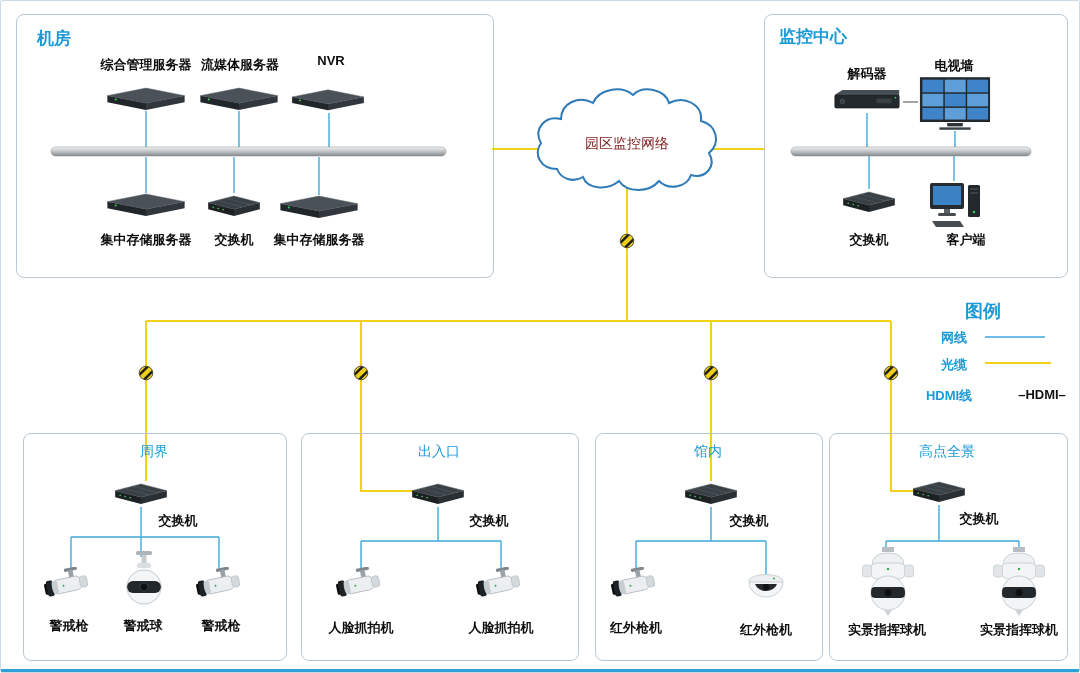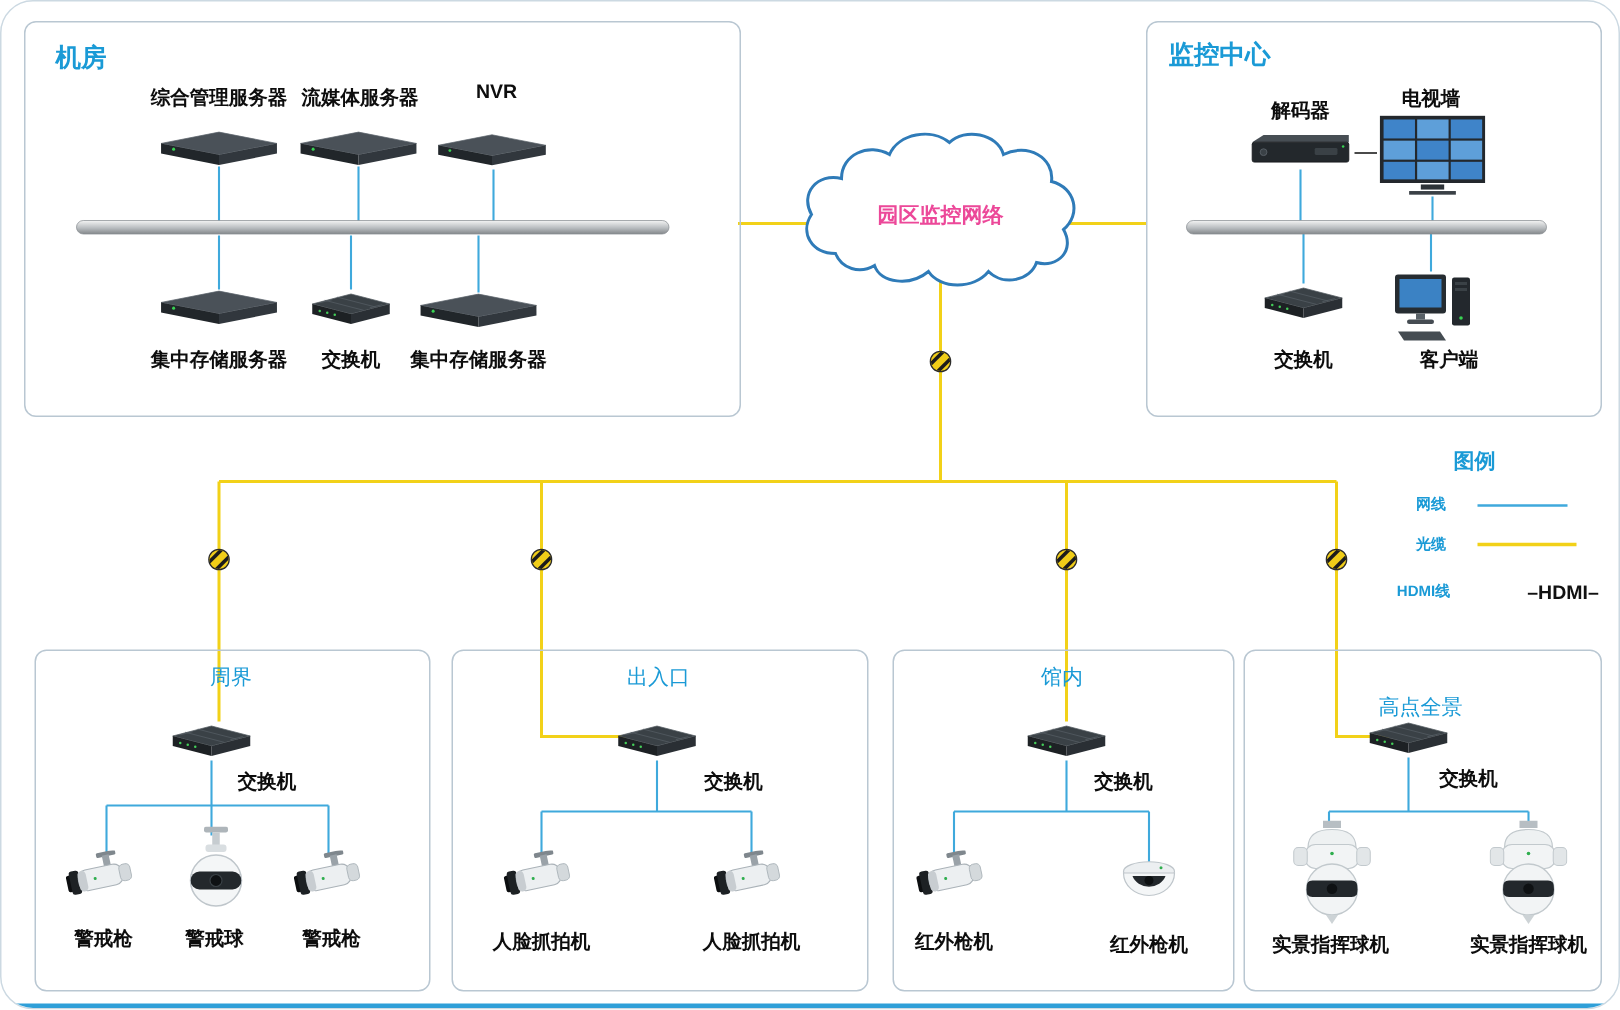--- a/index.html
+++ b/index.html
@@ -1,24 +1,24 @@
 <!DOCTYPE html>
 <html><head>
 <meta charset="utf-8">
 <style>
   html,body{margin:0;padding:0;background:#fff;}
-  .canvas{position:relative;width:1080px;height:673px;background:#fff;border:1px solid #ccd9e2;border-radius:22px;overflow:hidden;box-sizing:border-box;font-family:"Liberation Sans","DejaVu Sans",sans-serif;padding-left:48px;}
+  .canvas{position:relative;width:1080px;height:673px;background:#fff;border:1px solid #ccd9e2;border-radius:2px;overflow:hidden;box-sizing:border-box;font-family:"Liberation Sans","DejaVu Sans",sans-serif;padding-left:48px;}
   svg.layer{position:absolute;left:0;top:0;width:1080px;height:673px;}
   .box{position:absolute;border:1px solid #b9c7d2;border-radius:8px;background:transparent;}
   .title{position:absolute;font-weight:bold;font-size:17px;color:#1a9ad6;white-space:nowrap;}
   .zone-title{position:absolute;transform:translateX(-50%);font-weight:normal;font-size:14px;color:#1a9ad6;white-space:nowrap;}
   .lbl{position:absolute;transform:translateX(-50%);font-weight:bold;font-size:13px;color:#0d0d0d;white-space:nowrap;}
-  .cloud-lbl{position:absolute;transform:translateX(-50%);font-weight:bold;font-size:14px;color:#ec4899;white-space:nowrap;}
-  .legend-title{position:absolute;transform:translateX(-50%);font-weight:bold;font-size:14px;color:#1a9ad6;white-space:nowrap;}
-  .legend-text{position:absolute;transform:translateX(-50%);font-weight:bold;font-size:10px;color:#1a9ad6;white-space:nowrap;}
+  .cloud-lbl{position:absolute;transform:translateX(-50%);font-weight:normal;font-size:14px;color:#7f1d1d;white-space:nowrap;}
+  .legend-title{position:absolute;transform:translateX(-50%);font-weight:bold;font-size:18px;color:#1a9ad6;white-space:nowrap;}
+  .legend-text{position:absolute;transform:translateX(-50%);font-weight:bold;font-size:13px;color:#1a9ad6;white-space:nowrap;}
   .legend-hdmi{position:absolute;transform:translateX(-50%);font-weight:bold;font-size:13px;color:#111;white-space:nowrap;}
   .bottom-bar{position:absolute;left:0;right:0;bottom:0;height:3px;background:#2f9fd8;}
 </style>
 </head>
 <body>
 
 <div class="canvas">
 
   <svg class="layer" viewBox="0 0 1080 673">
     <defs>
@@ -243,19 +243,19 @@
   <div class="zone-title" style="left:438px;top:442px;">出入口</div>
   <div class="lbl" style="left:488px;top:511px;">交换机</div>
   <div class="lbl" style="left:360px;top:618px;">人脸抓拍机</div>
   <div class="lbl" style="left:500px;top:618px;">人脸抓拍机</div>
 
   <div class="zone-title" style="left:707px;top:442px;">馆内</div>
   <div class="lbl" style="left:748px;top:511px;">交换机</div>
   <div class="lbl" style="left:635px;top:618px;">红外枪机</div>
   <div class="lbl" style="left:765px;top:620px;">红外枪机</div>
 
-  <div class="zone-title" style="left:946px;top:442px;margin-top:20px;">高点全景</div>
+  <div class="zone-title" style="left:946px;top:442px;">高点全景</div>
   <div class="lbl" style="left:978px;top:509px;">交换机</div>
   <div class="lbl" style="left:886px;top:620px;">实景指挥球机</div>
   <div class="lbl" style="left:1018px;top:620px;">实景指挥球机</div>
 
   <div class="bottom-bar"></div>
 </div>
 
 </body></html>

